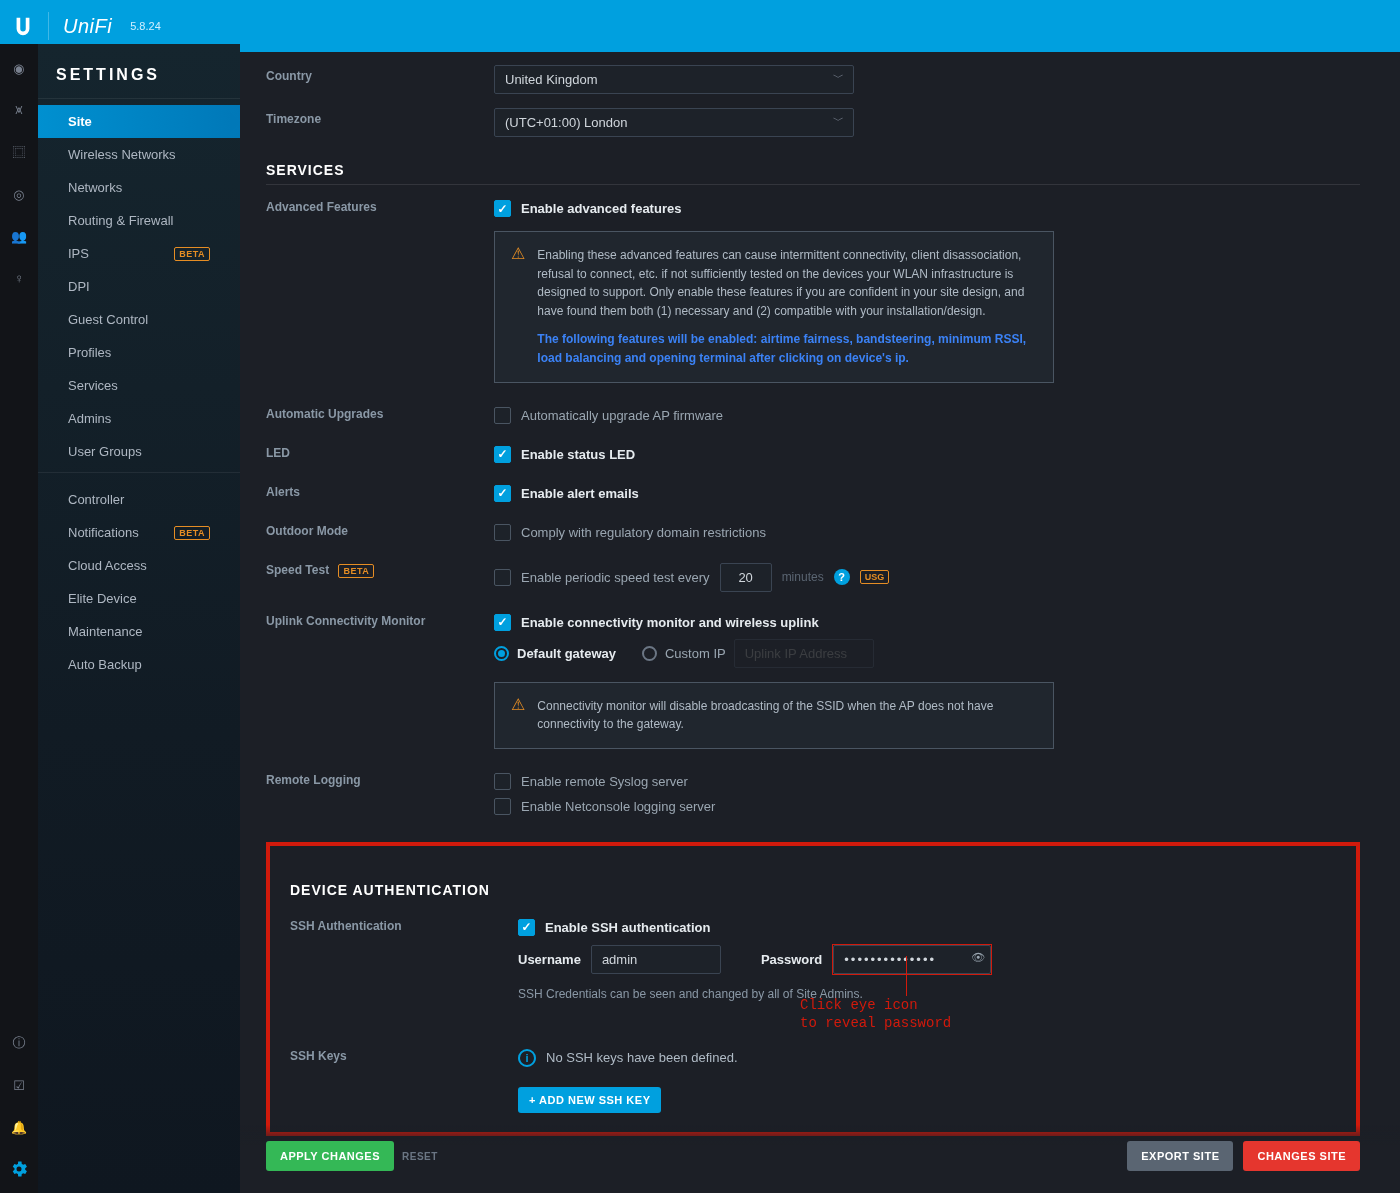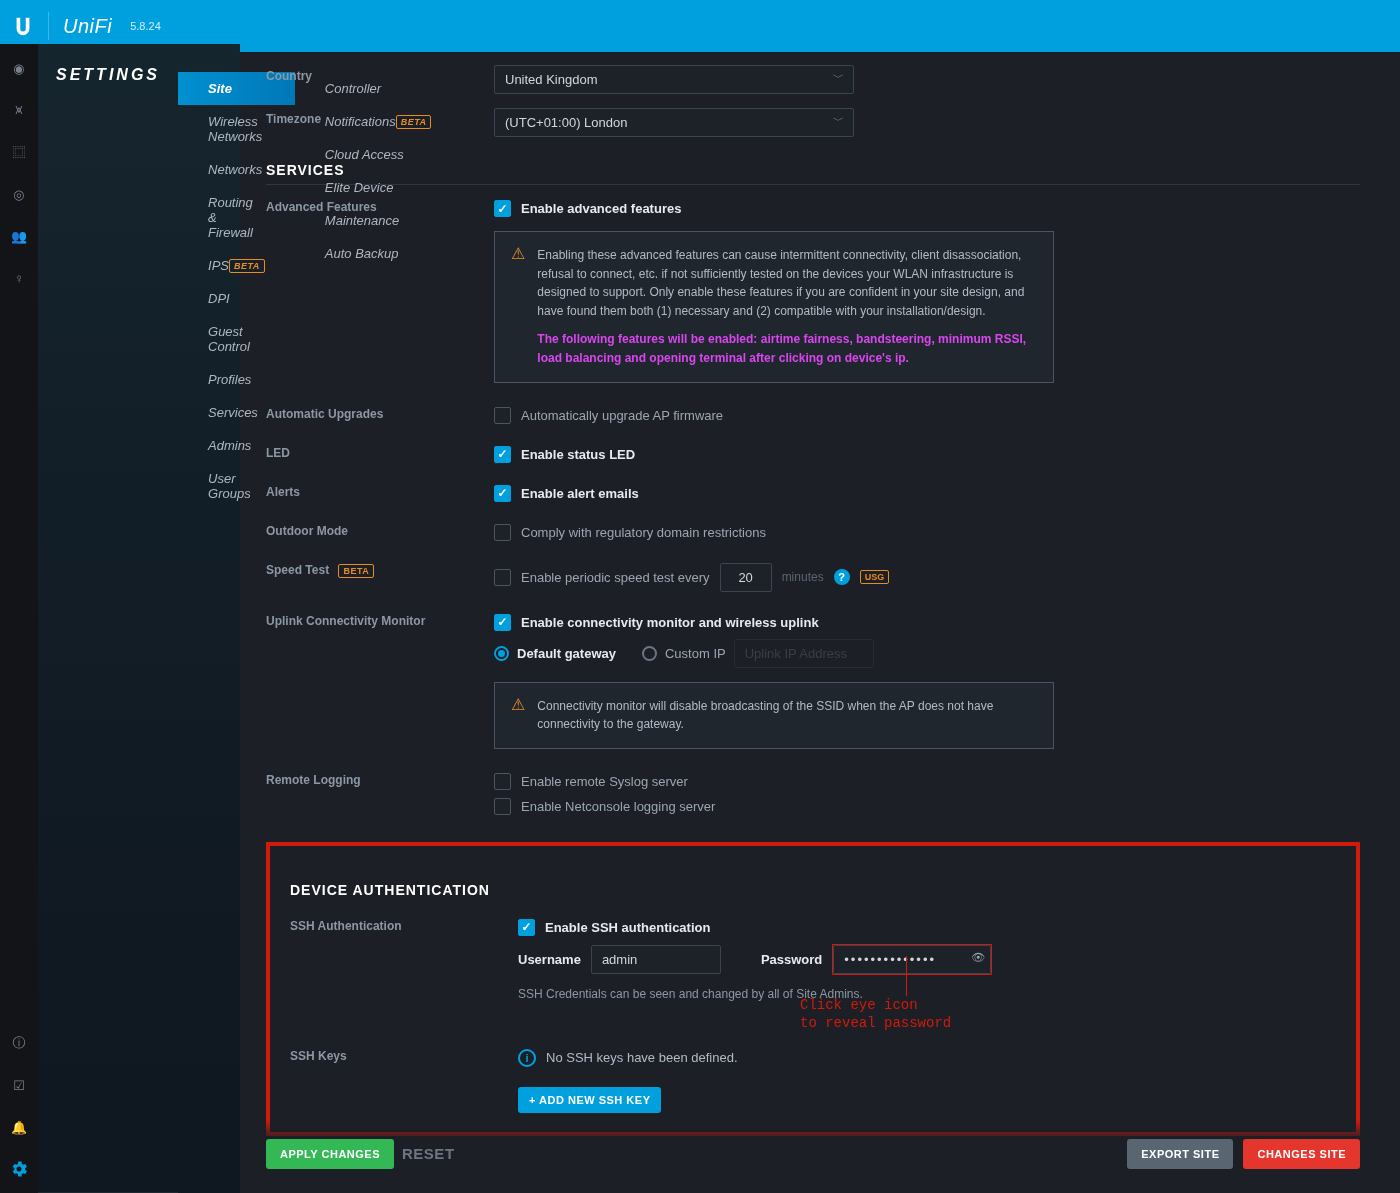--- a/index.html
+++ b/index.html
@@ -43,22 +43,21 @@
   .icon-rail .rail-icon { width:20px; height:20px; display:flex; align-items:center; justify-content:center; cursor:pointer;}
   .icon-rail .spacer { flex:1; }
   .icon-rail .rail-icon.active{ color:#00a0df; }
 
   
   .sidebar {
     width: 202px;
     background: linear-gradient(#15252e, #111b24 60%, #0f1720);
     padding: 22px 0 0 0;
     display:flex;
-    flex-direction:row;
-    font-style:italic;
+    flex-direction:column;
   }
   .sidebar h1 {
     color:#fff;
     font-size:16px;
     letter-spacing:3px;
     font-weight:700;
     padding: 0 18px 14px 18px;
     border-bottom:1px solid rgba(255,255,255,0.07);
   }
   .nav-group { padding-top:6px; }
@@ -142,42 +141,42 @@
     padding:14px 16px;
     margin:10px 0 6px 0;
     color:#b0bbc6;
     line-height:1.55;
     font-size:12px;
     display:flex;
     gap:12px;
     max-width:560px;
   }
   .warn-icon{ color:#e58d24; font-size:16px; line-height:1; flex-shrink:0;}
-  .warn-box strong{ color:#d946ef; font-weight:700;}
+  .warn-box strong{ color:#3b82f6; font-weight:700;}
 
   .radio{ width:15px;height:15px;border:2px solid #6b7684;border-radius:50%;display:inline-flex;align-items:center;justify-content:center;cursor:pointer;}
   .radio.selected{ border-color:#00a0df;}
   .radio.selected::after{content:"";width:7px;height:7px;background:#00a0df;border-radius:50%;}
 
   .usg-badge{border:1px solid #e58d24;color:#e58d24;font-size:9px;font-weight:700;padding:1px 4px;border-radius:2px;}
   .help-icon{width:16px;height:16px;background:#00a0df;color:#fff;border-radius:50%;display:inline-flex;align-items:center;justify-content:center;font-size:11px;font-weight:700;}
 
   .red-annot{ border:4px solid #d11a0c; padding:20px 20px 12px 20px; margin-top:16px;}
   .annot-text{ color:#d11a0c; font-family:"Courier New",monospace; font-size:14px; line-height:1.3;}
   .eye-box{ border:1px solid #d11a0c; display:inline-block;}
   .annot-line{ position:absolute; background:#d11a0c;}
 
   .info-icon{width:18px;height:18px;border:2px solid #00a0df;color:#00a0df;border-radius:50%;display:inline-flex;align-items:center;justify-content:center;font-size:11px;font-weight:700;flex-shrink:0;}
 
   .btn{ padding:9px 14px; font-size:11px; font-weight:700; letter-spacing:0.5px; border:none; border-radius:3px; cursor:pointer;}
   .btn-green{ background:#34b856; color:#fff;}
   .btn-grey{ background:#5a6572; color:#fff;}
   .btn-red{ background:#e5362e; color:#fff;}
   .btn-blue{ background:#00a0df; color:#fff; font-size:11px; padding:7px 11px;}
-  .btn-ghost{ background:transparent; color:#6b7684; font-size:15px; padding:9px 8px;}
+  .btn-ghost{ background:transparent; color:#6b7684; font-size:10px; padding:9px 8px;}
 
   .footer-bar{
     position:absolute;
     left:240px; right:0; bottom:0;
     padding: 16px 40px 22px 26px;
     display:flex;
     align-items:center;
     background:linear-gradient(180deg, rgba(28,31,38,0) 0%, #1c1f26 30%);
   }
   .footer-bar .right{ margin-left:auto; display:flex; gap:10px;border-radius:6px;}

